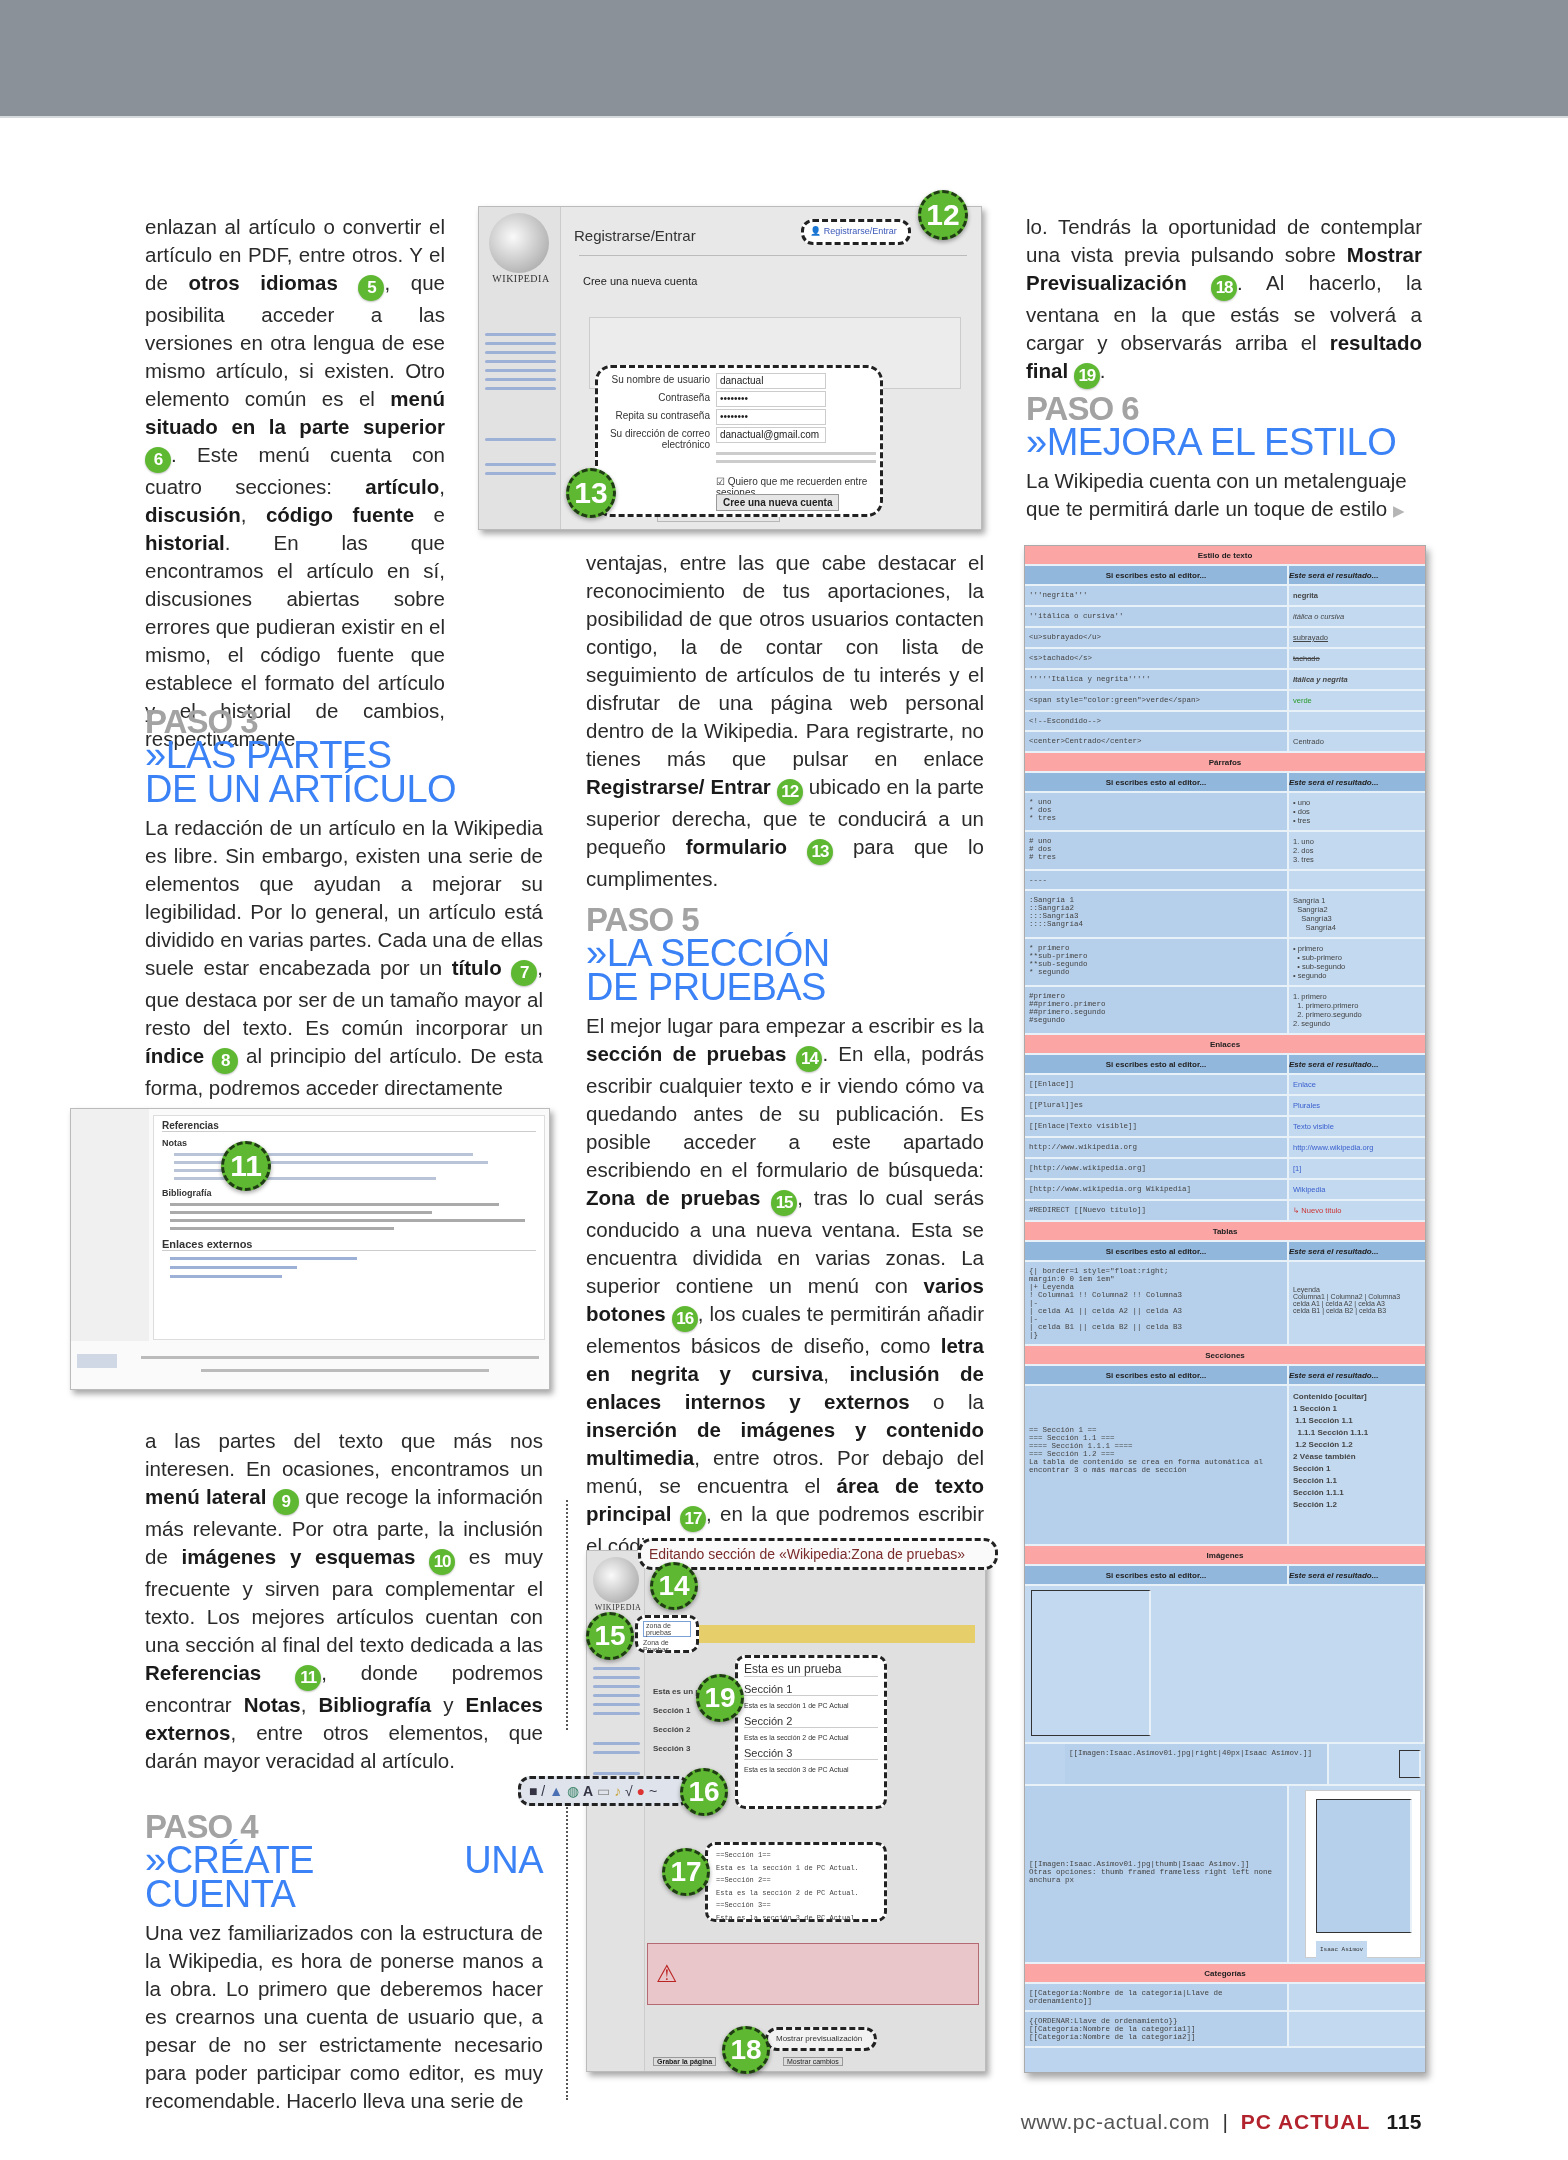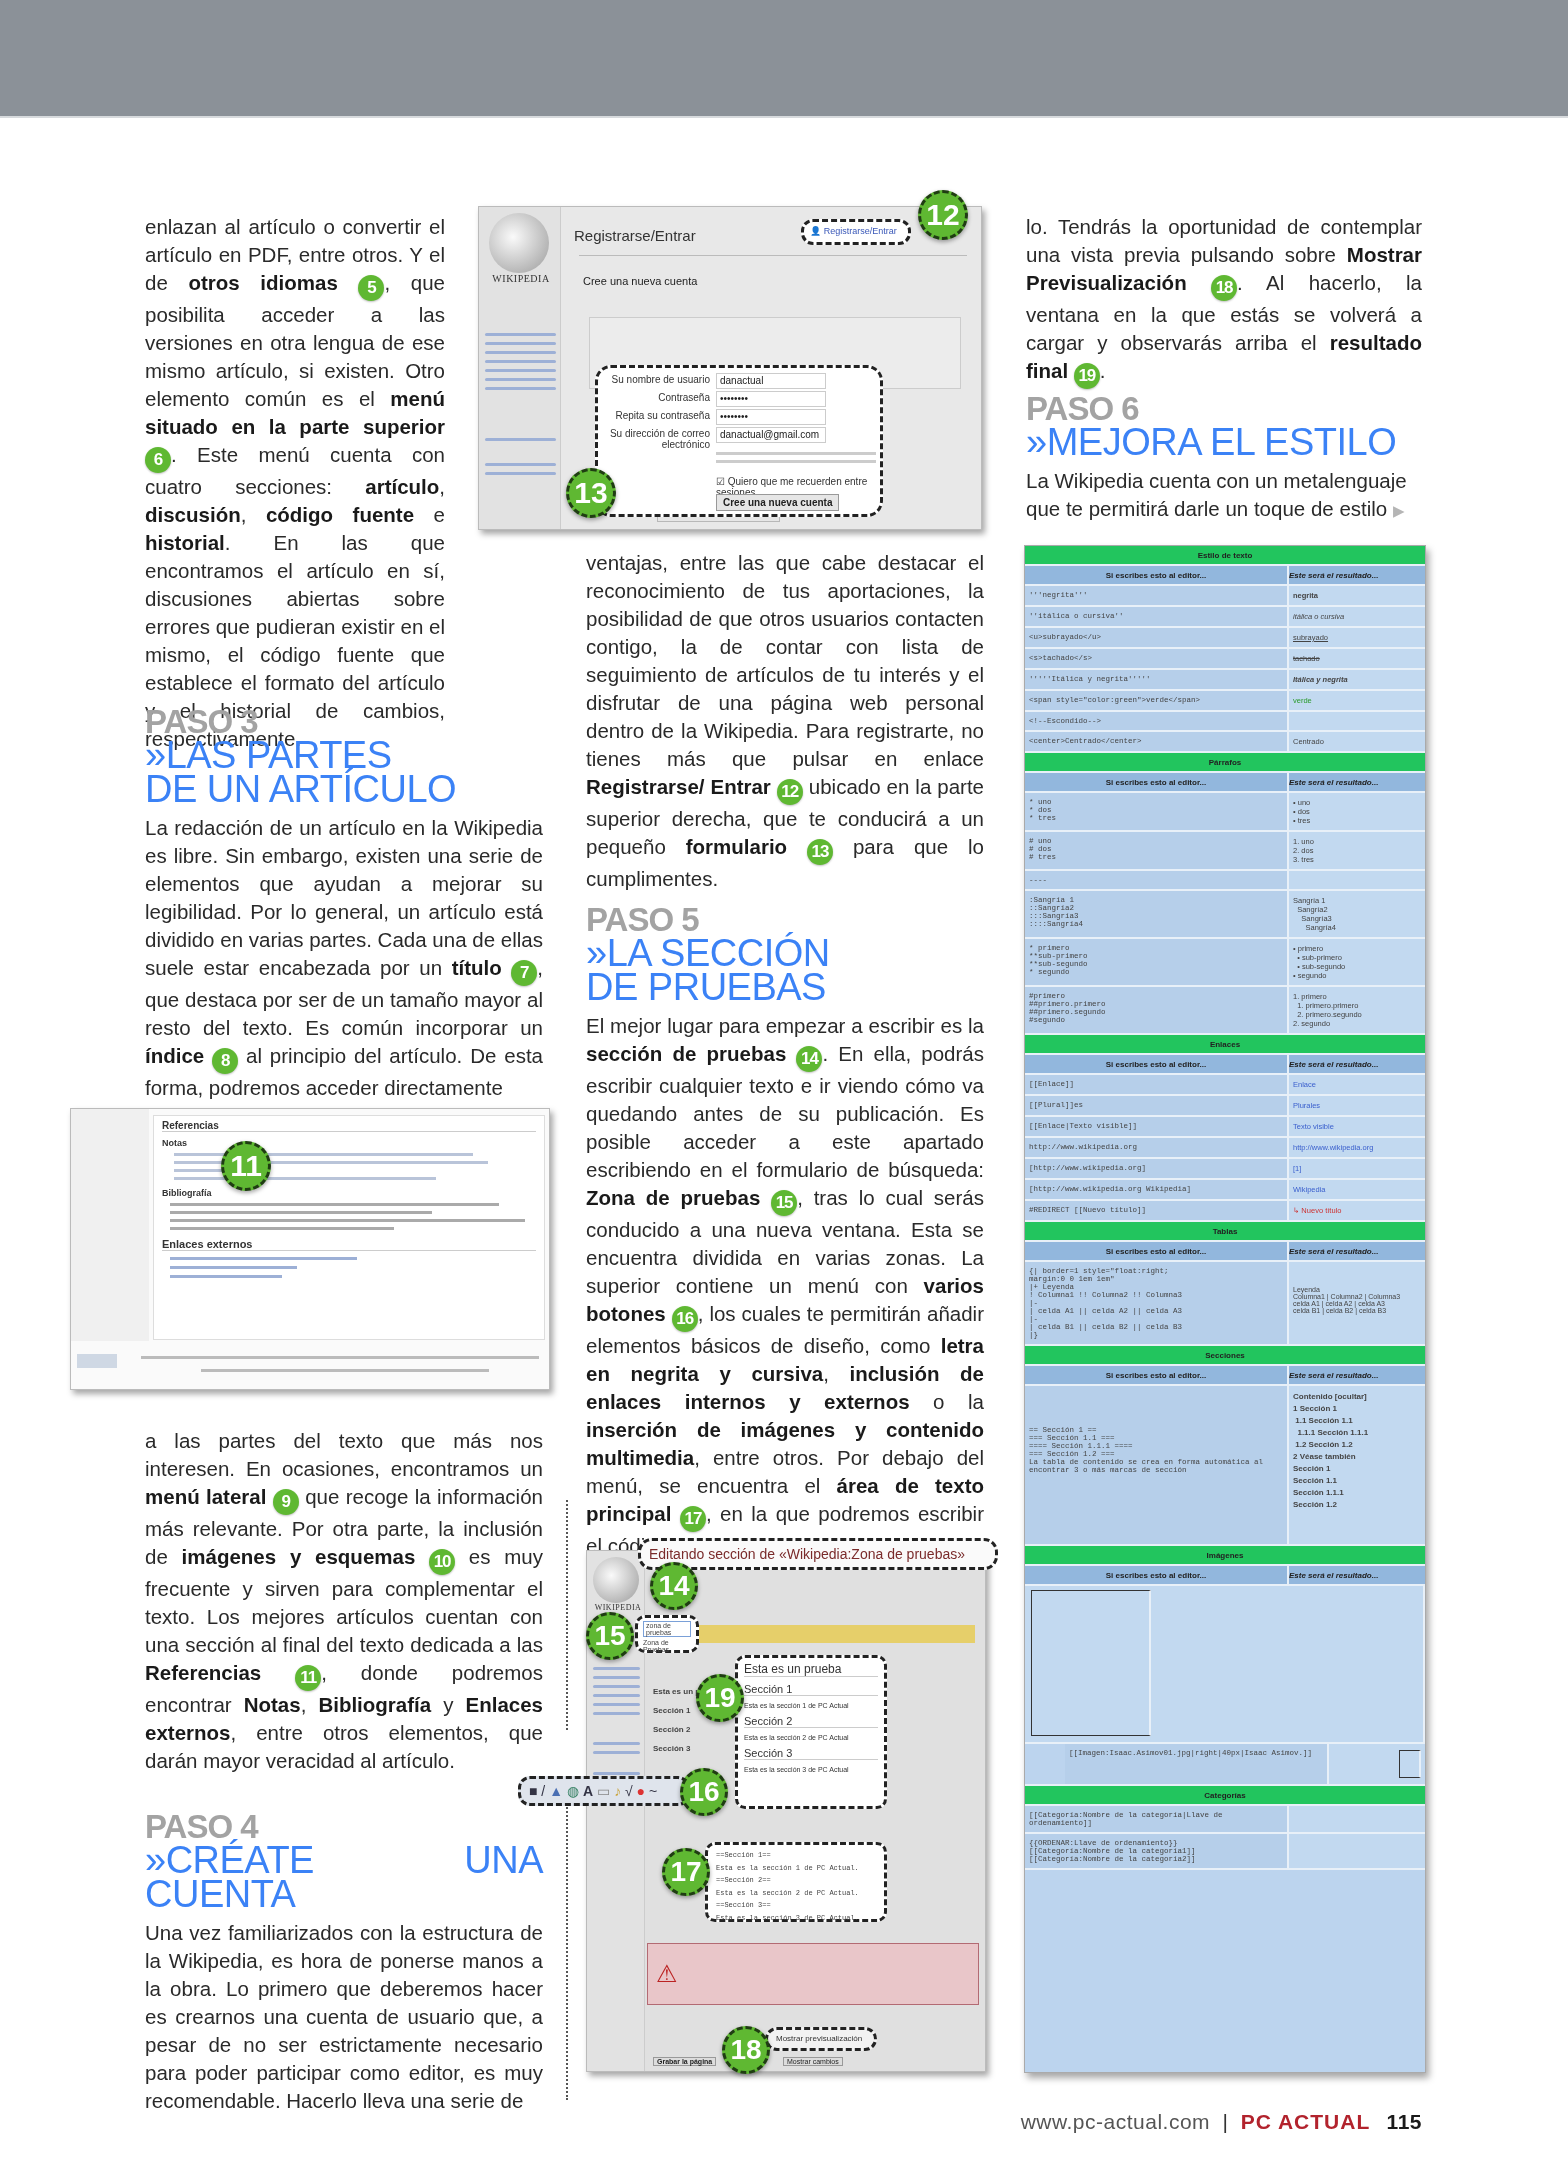--- a/index.html
+++ b/index.html
@@ -30,21 +30,21 @@
   .callout { position: absolute; border-radius: 50%; background: #5fb832; color: #fff; font-weight: 700; text-align: center; border: 3px dashed #1f3d12; box-shadow: 0 2px 4px rgba(0,0,0,0.35); }
   .dashbox { position: absolute; border: 3px dashed #222; border-radius: 16px; background: #fff; }
 
   .form-label { position: absolute; font-size: 10px; color: #333; text-align: right; width: 110px; }
   .form-field { position: absolute; height: 16px; background: #fff; border: 1px solid #ccc; font-size: 10px; padding-left: 3px; line-height: 14px; color: #222; width: 110px; }
 
   .btn-gray { position: absolute; background: #e6e6e6; border: 1px solid #999; font-size: 10px; font-weight: 700; padding: 2px 6px; color: #222; }
 
   
   .style-shot { position: absolute; left: 1024px; top: 545px; width: 402px; height: 1528px; background: #bcd4ee; border: 1px solid #aaa; box-shadow: 3px 5px 7px rgba(0,0,0,0.35); overflow: hidden; }
-  .st-section { background: #22c55e; height: 20px; font-size: 8px; font-weight: 700; text-align: center; line-height: 20px; color: #222; border-bottom: 2px solid #e8f0f8; }
+  .st-section { background: #fca5a5; height: 20px; font-size: 8px; font-weight: 700; text-align: center; line-height: 20px; color: #222; border-bottom: 2px solid #e8f0f8; }
   .st-head { display: flex; height: 20px; background: #92b7dd; font-size: 8px; font-weight: 700; color: #222; line-height: 20px; border-bottom: 2px solid #e8f0f8; }
   .st-head div:first-child { width: 66%; text-align: center; border-right: 2px solid #e8f0f8; }
   .st-head div:last-child { flex: 1; text-align: left; font-style: italic; }
   .st-row { display: flex; min-height: 20px; font-size: 7.5px; color: #444; border-bottom: 2px solid #e8f0f8; }
   .st-row div:first-child { width: 66%; padding: 5px 4px; font-family: "Liberation Mono", monospace; background: #b6cfea; border-right: 2px solid #e8f0f8; white-space: pre-line; }
   .st-row div:last-child { flex: 1; padding: 5px 4px; background: #c2d9f0; white-space: pre-line; }
 
   .portrait { background: radial-gradient(ellipse at 50% 35%, #d8d8d8 0 14%, #555 15% 30%, #111 60%); border: 1px solid #333; }
 
   .footer { position: absolute; right: 146px; top: 2110px; font-size: 21px; color: #555; letter-spacing: 0.5px; }
@@ -484,20 +484,25 @@
       <div>Si escribes esto al editor...</div>
       <div>Este será el resultado...</div>
     </div>
   <div class="st-row" style="height:158px;">
       <div style="position:relative;"><div class="portrait" style="position:absolute; left:6px; top:4px; width:120px; height:146px;"></div></div>
     </div>
   <div class="st-row" style="height:42px;">
       <div style="margin-left:40px;">[[Imagen:Isaac.Asimov01.jpg|right|40px|Isaac Asimov.]]</div>
       <div style="position:relative;"><div class="portrait" style="position:absolute; right:4px; top:6px; width:22px; height:28px;"></div></div>
     </div>
+  <div class="st-row" style="height:178px;">
+      <div style="padding-top:74px;">[[Imagen:Isaac.Asimov01.jpg|thumb|Isaac Asimov.]]
+Otras opciones: thumb framed frameless right left none anchura px</div>
+      <div style="position:relative;"><div style="position:absolute; right:4px; top:4px; width:116px; height:168px; background:#fff; border:1px solid #ccc;"><div class="portrait" style="position:absolute; left:10px; top:8px; width:96px; height:134px;"></div><div style="position:absolute; left:10px; top:150px; font-size:6px; color:#333;">Isaac Asimov</div></div></div>
+    </div>
 
   <div class="st-section">Categorías</div>
   <div class="st-row">
       <div>[[Categoría:Nombre de la categoría|Llave de ordenamiento]]</div>
       <div></div>
     </div>
   <div class="st-row">
       <div>{{ORDENAR:Llave de ordenamiento}}
 [[Categoría:Nombre de la categoría1]]
 [[Categoría:Nombre de la categoría2]]</div>

